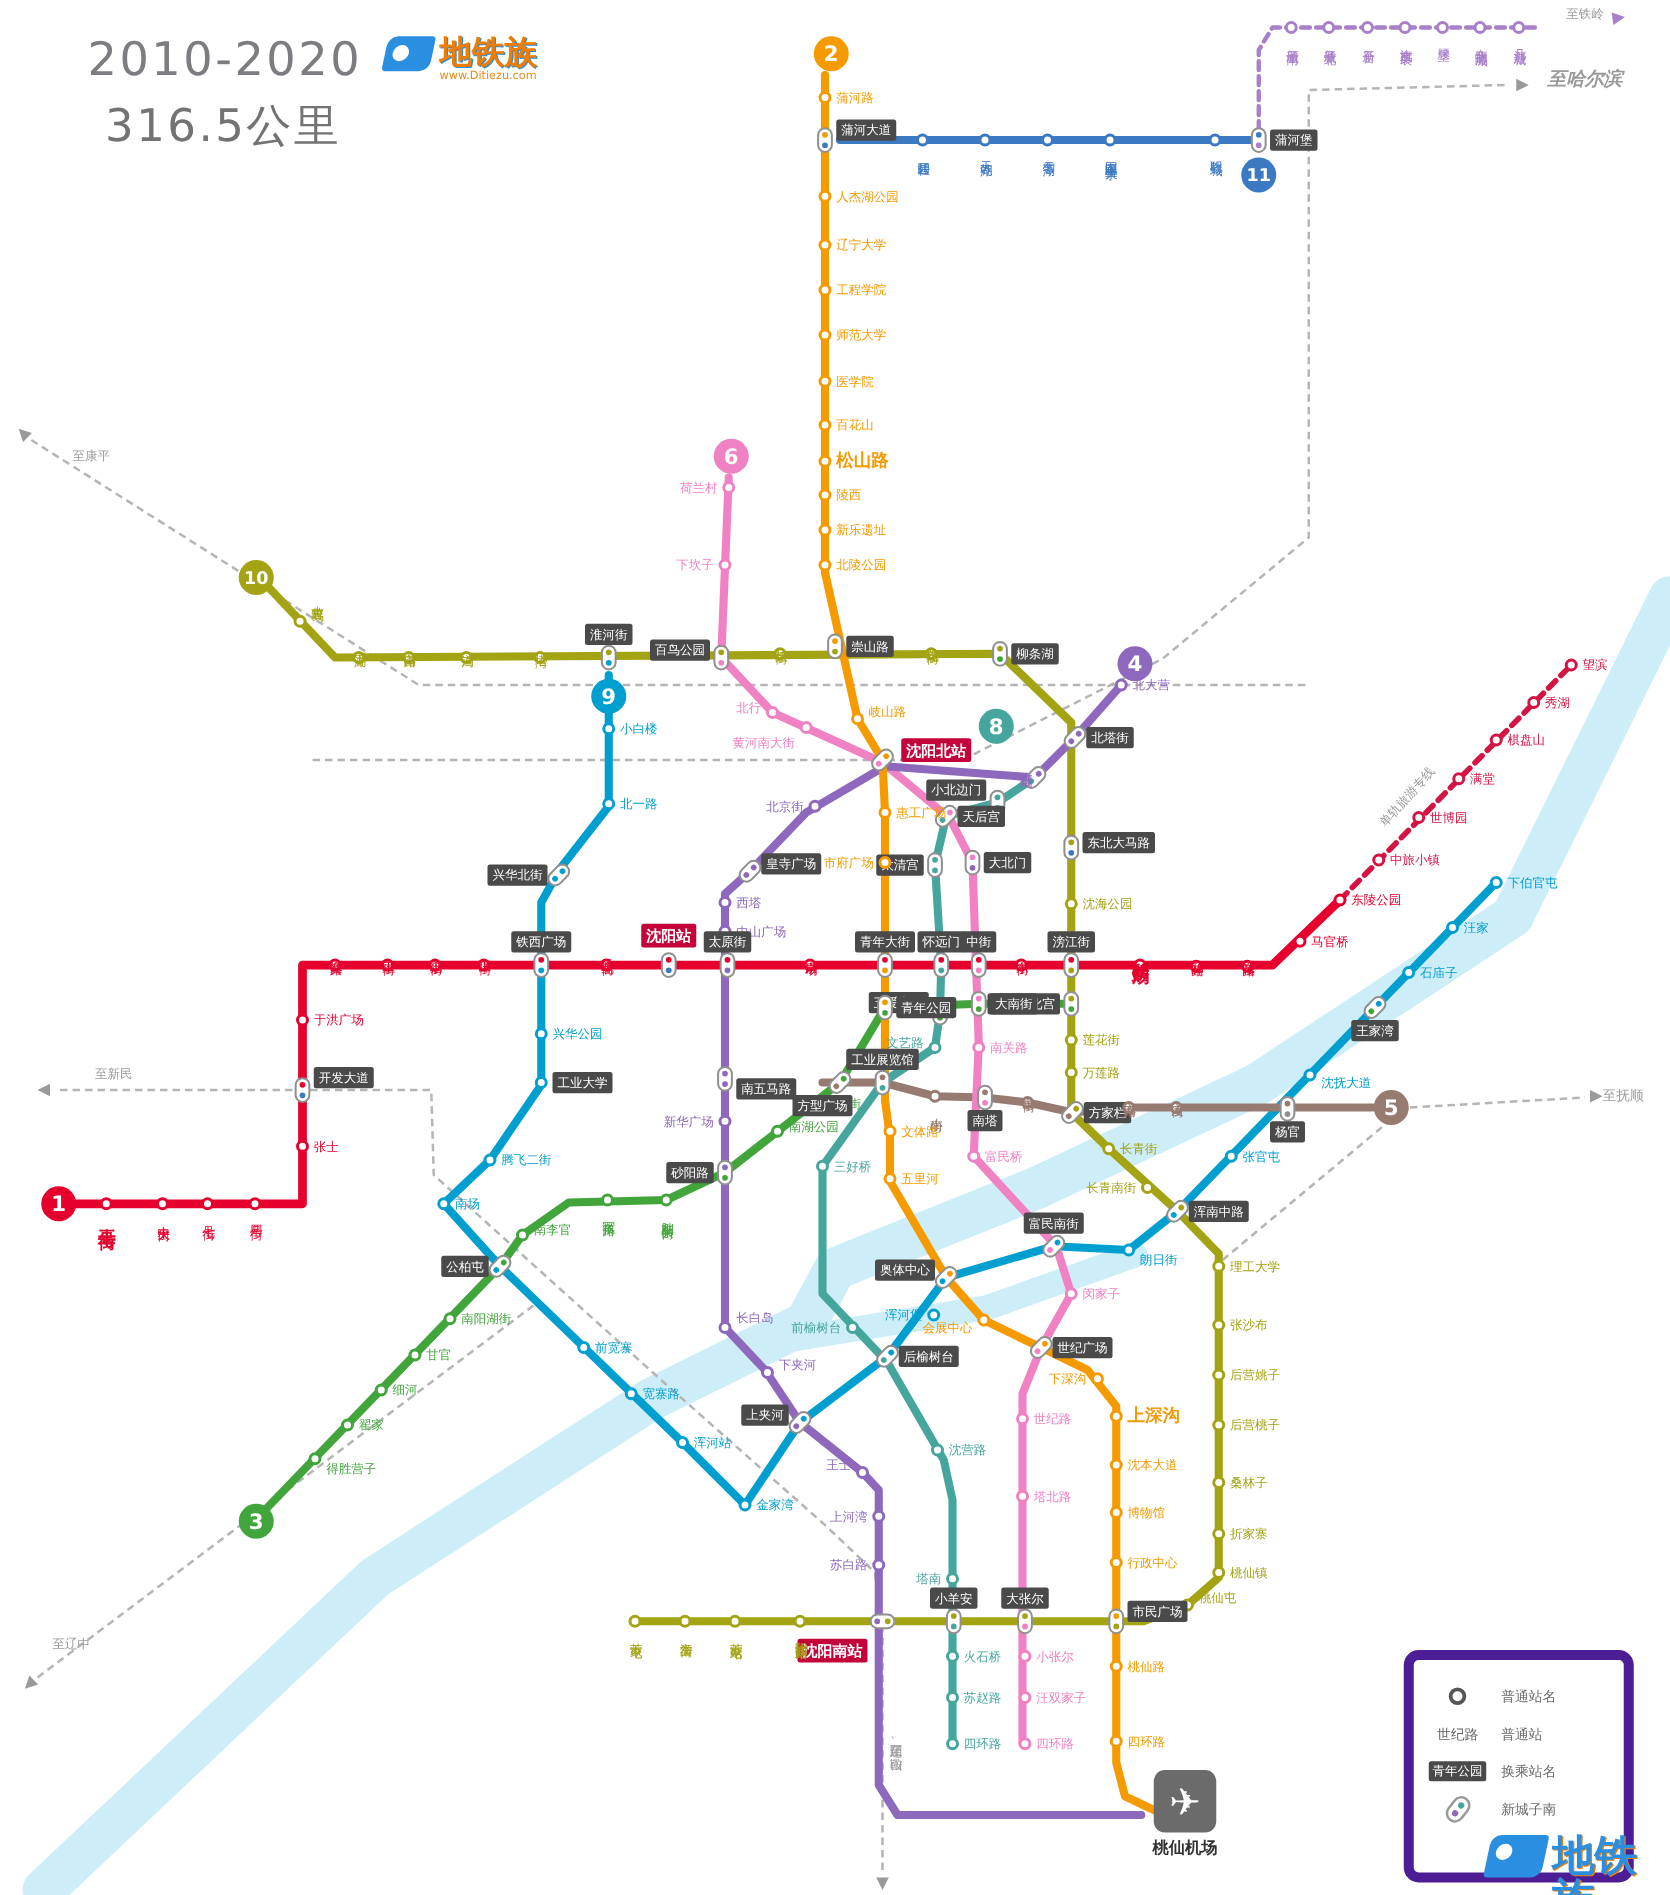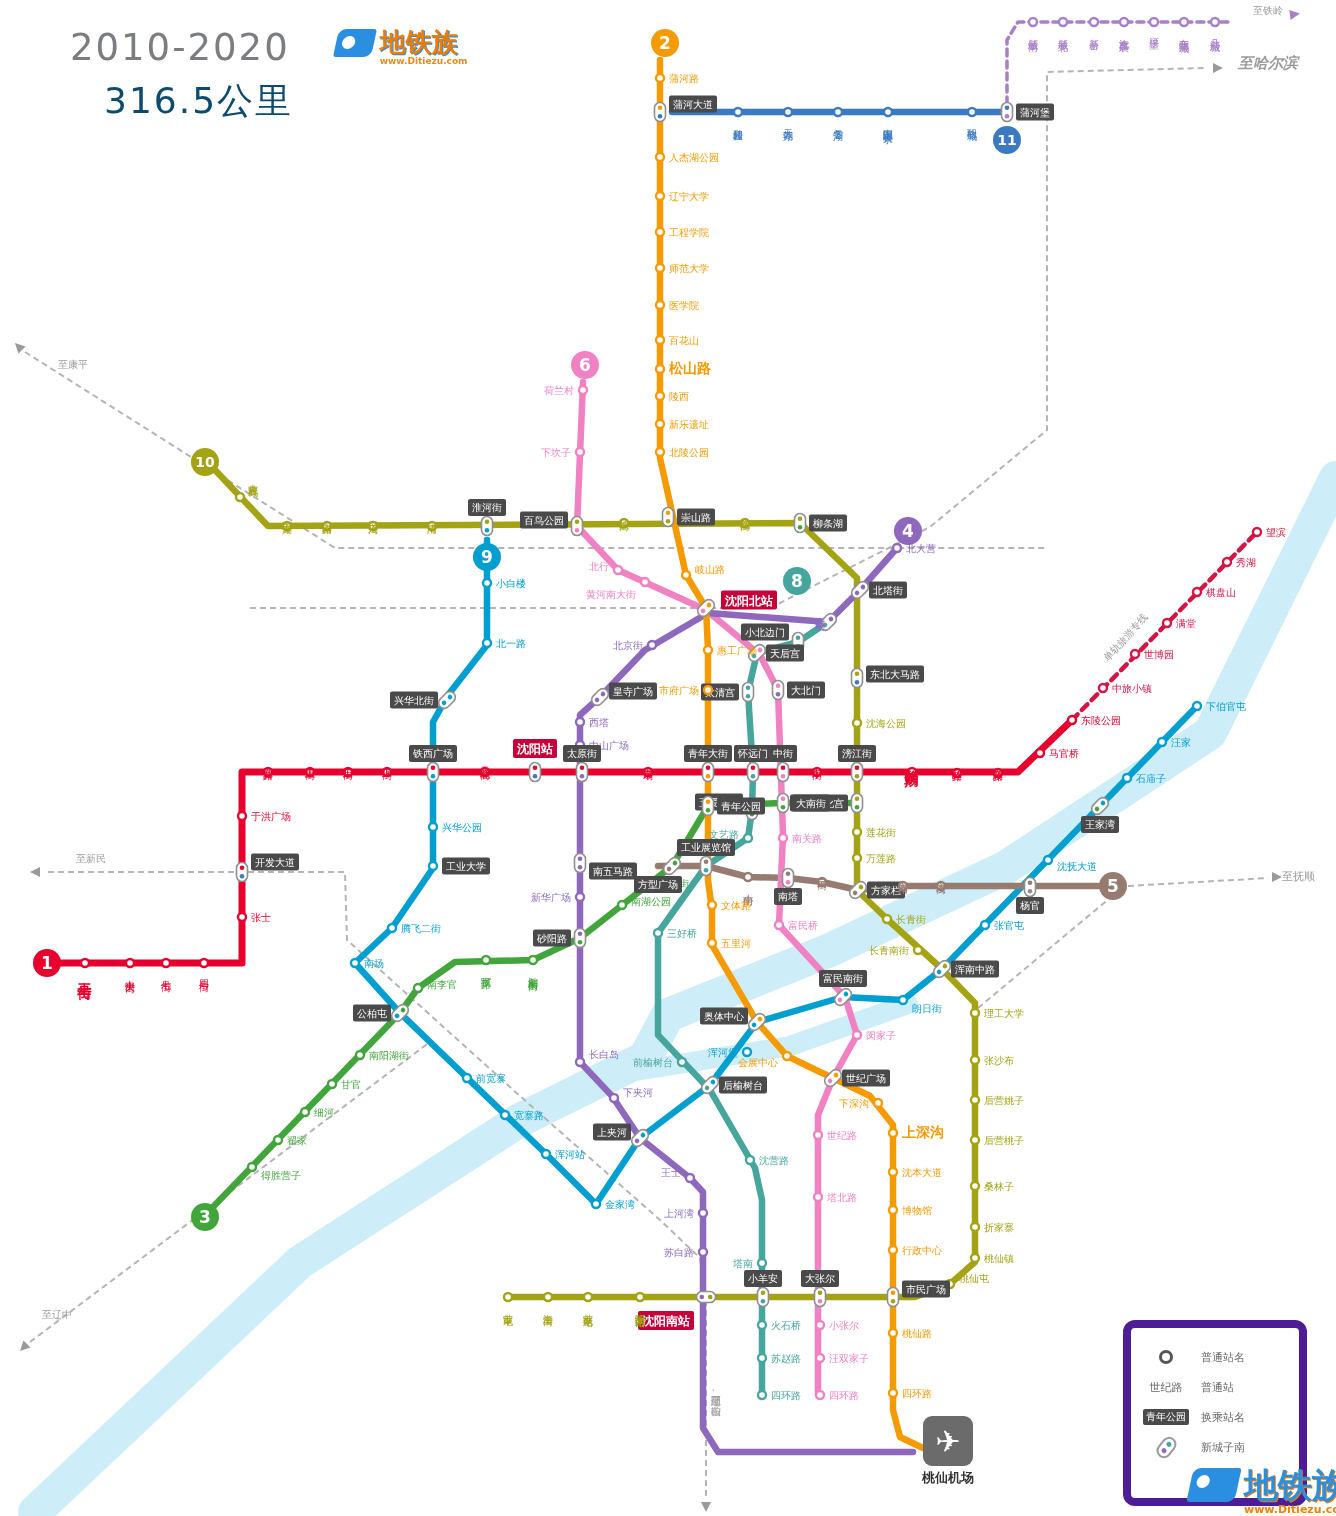--- a/index.html
+++ b/index.html
@@ -1,29 +1,29 @@
 <!DOCTYPE html>
 <html><head>
 <meta charset="utf-8">
 <style>
   html,body{margin:0;padding:0;background:#e8e8e8;}
   .stage{position:relative;width:1336px;height:1516px;background:#ffffff;overflow:hidden;
          font-family:"DejaVu Sans","Liberation Sans",sans-serif;}
   svg{position:absolute;left:0;top:0;}
   .title-block{position:absolute;left:40px;top:20px;z-index:5;}
   .title-main{font-size:41px;font-weight:bold;color:#55565a;letter-spacing:1px;}
-  .title-row2{display:flex;align-items:center;margin-top:6px;margin-left:30px;gap:28px;}
+  .title-row2{display:flex;align-items:center;margin-top:6px;margin-left:30px;}
   .title-years{font-size:37px;color:#7b7d81;letter-spacing:2px;}
-  .title-length{font-size:36px;color:#0c4a6e;margin-top:8px;margin-left:64px;letter-spacing:2px;}
+  .title-length{font-size:36px;color:#737373;margin-top:8px;margin-left:44px;letter-spacing:2px;}
   .logo{display:flex;align-items:flex-start;margin-left:18px;}
   .logo-icon{width:38px;height:28px;background:#2a8fe0;border-radius:8px 3px 8px 3px;position:relative;transform:skewX(-12deg);}
   .logo-icon:after{content:"";position:absolute;left:6px;top:7px;width:13px;height:13px;border-radius:50%;background:#fff;}
   .logo-text-col{margin-left:6px;line-height:1;}
   .logo-name{font-weight:bold;color:#f07c00;text-shadow:1px 1px 0 #2a8fe0;font-size:26px;}
-  .logo-url{font-size:9px;color:#e88a1a;font-weight:bold;margin-top:2px;}
+  .logo-url{font-size:9px;color:#e88a1a;font-weight:normal;margin-top:2px;}
   .legend{position:absolute;left:1123px;top:1320px;width:168px;height:156px;background:#fff;
           border:8px solid #4c1d95;border-radius:12px;z-index:5;padding:14px 0 0 0;}
   .lg-row{display:flex;align-items:center;height:30px;}
   .lg-ic{width:70px;display:flex;justify-content:center;align-items:center;}
   .lg-label{font-size:11px;color:#6b6b6b;}
   .lg-dot{width:8px;height:8px;border:3px solid #555;border-radius:50%;background:#fff;}
   .lg-sample{font-size:11px;color:#666;}
   .lg-boxsample{font-size:10px;color:#fff;background:#4a4a4a;padding:1px 3px;border-radius:2px;}
   .lg-pill{width:11px;height:19px;border:2px solid #9a9a9a;border-radius:8px;transform:rotate(38deg);
            display:flex;flex-direction:column;align-items:center;justify-content:space-evenly;background:#fff;}

